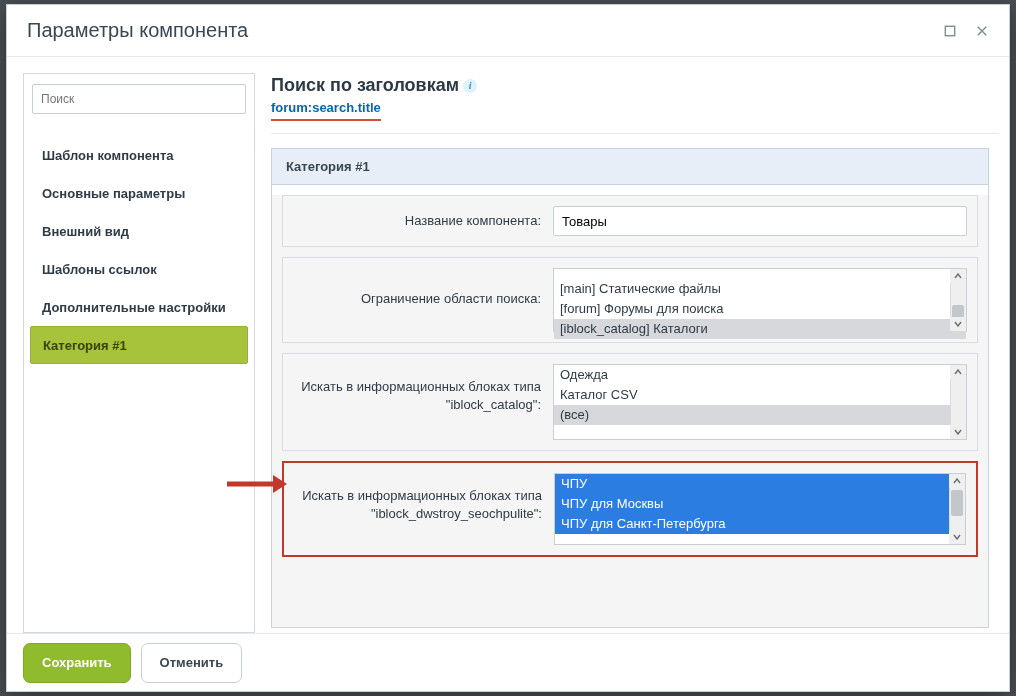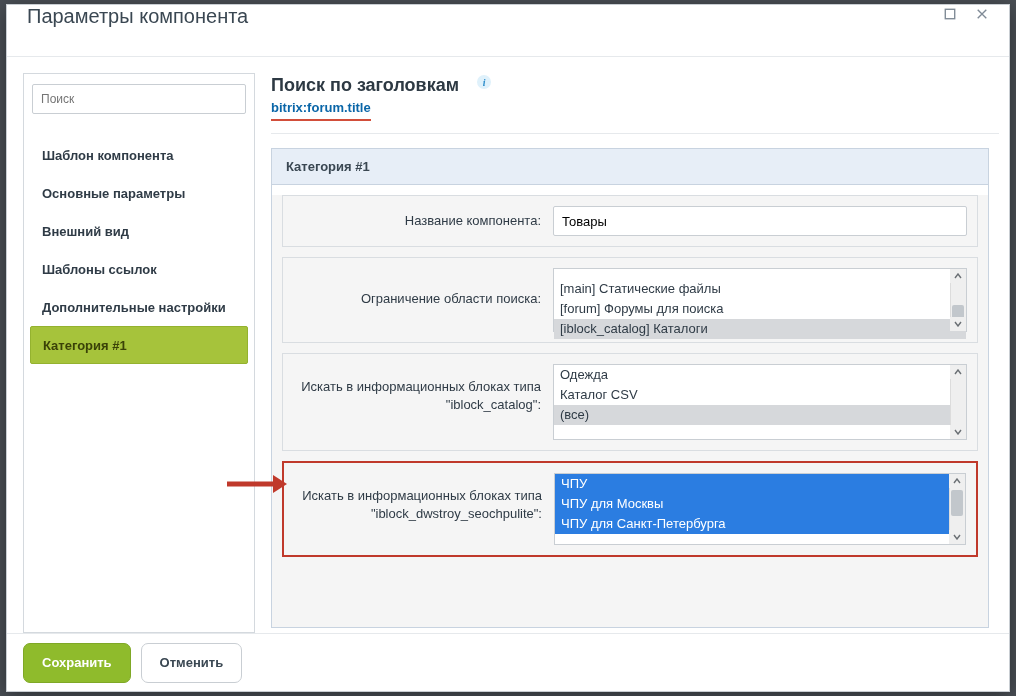--- a/index.html
+++ b/index.html
@@ -1,32 +1,32 @@
 <!DOCTYPE html>
 <html><head>
 <meta charset="utf-8">
 <style>
   * { box-sizing: border-box; margin: 0; padding: 0; }
   html, body { width: 1016px; height: 696px; font-family: "Helvetica Neue", Arial, sans-serif; font-size: 13px; background: #4a4f55; overflow: hidden; }
   .backdrop { width: 1016px; height: 696px; background: #4a4f55; position: relative; }
   .dialog { position: absolute; top: 4px; left: 6px; right: 6px; bottom: 4px; background: #fff; border: 1px solid #c9ced3; box-shadow: 0 4px 20px rgba(0,0,0,.4); display: flex; flex-direction: column; }
-  .titlebar { height: 52px; display: flex; padding: 0 18px 0 20px; border-bottom: 1px solid #e6e9ec; color: #3a4752; }
+  .titlebar { height: 52px; display: flex; align-items: center; padding: 0 18px 0 20px; border-bottom: 1px solid #e6e9ec; color: #3a4752; }
   .titlebar h1 { font-size: 20px; font-weight: 400; flex: 1; }
   .winbtn { width: 18px; height: 18px; margin-left: 14px; color: #7f8a96; cursor: pointer; display: inline-flex; align-items: center; justify-content: center; }
   .winbtn svg { stroke: currentColor; stroke-width: 1.6; fill: none; }
   .body { flex: 1; display: flex; padding: 16px 10px 0 16px; gap: 16px; overflow: hidden; }
   .sidebar { width: 232px; border: 1px solid #d4d9de; padding: 10px 6px; background: #fff; display: flex; flex-direction: column; }
   .search-wrap { padding: 0 2px 10px 2px; }
   .search-wrap input { width: 100%; height: 30px; border: 1px solid #c9ced3; border-radius: 2px; padding: 0 8px; font-size: 12px; color: #333; }
   .nav { margin-top: 12px; }
   .nav-item { height: 38px; display: flex; align-items: center; padding: 0 12px; color: #2f3b46; cursor: pointer; border-radius: 2px; font-weight: bold; }
   .nav-item.active { background: #a6c33b; color: #3a4207; border: 1px solid #94b22f; }
   .content { flex: 1; display: flex; flex-direction: column; overflow: hidden; }
   .content-head { padding: 2px 0 12px 0; }
-  .content-head .ctitle { font-size: 18px; font-weight: 700; color: #2d3943; display: inline-flex; align-items: flex-start; gap: 18px; }
+  .content-head .ctitle { font-size: 18px; font-weight: 700; color: #2d3943; display: inline-flex; align-items: center; gap: 4px; }
   .info-icon { width: 14px; height: 14px; border-radius: 50%; background: #dff1fb; color: #2d8dcb; font-size: 10px; font-weight: 700; display: inline-flex; align-items: center; justify-content: center; font-style: italic; font-family: Georgia, serif; }
   .component-link { display: inline-block; margin-top: 4px; font-size: 13px; color: #0a66a8; font-weight: 700; border-bottom: 2px solid #d24e3a; padding-bottom: 4px; }
   .form-scroll { flex: 1; overflow-y: scroll; border-top: 1px solid #e6e9ec; padding-top: 14px; padding-right: 10px; }
   .section { border: 1px solid #c8d3e0; margin-bottom: 12px; }
   .section-head { background: #e7eef7; border-bottom: 1px solid #c8d3e0; padding: 10px 14px; font-weight: 700; color: #3a4752; }
   .section-body { background: #f5f5f5; }
   .field-block { border: 1px solid #d9dde1; margin: 10px; background: #f5f5f5; padding: 10px; }
   .field-row { display: flex; align-items: flex-start; }
   .field-label { width: 260px; text-align: right; padding: 6px 12px 6px 0; color: #2f3b46; line-height: 1.4; }
   .field-control { flex: 1; }
@@ -87,21 +87,21 @@
         </div>
       </div>
 
       <div class="content">
         <div class="content-head">
           <div class="ctitle">
             <span>Поиск по заголовкам</span>
             <span class="info-icon">i</span>
           </div>
           <div>
-            <span class="component-link">bitrix:forum.title</span>
+            <span class="component-link">forum:search.title</span>
           </div>
         </div>
 
         <div class="form-scroll">
           <div class="section">
             <div class="section-head">Категория #1</div>
             <div class="section-body">
 
               <div class="field-block">
                 <div class="field-row">

